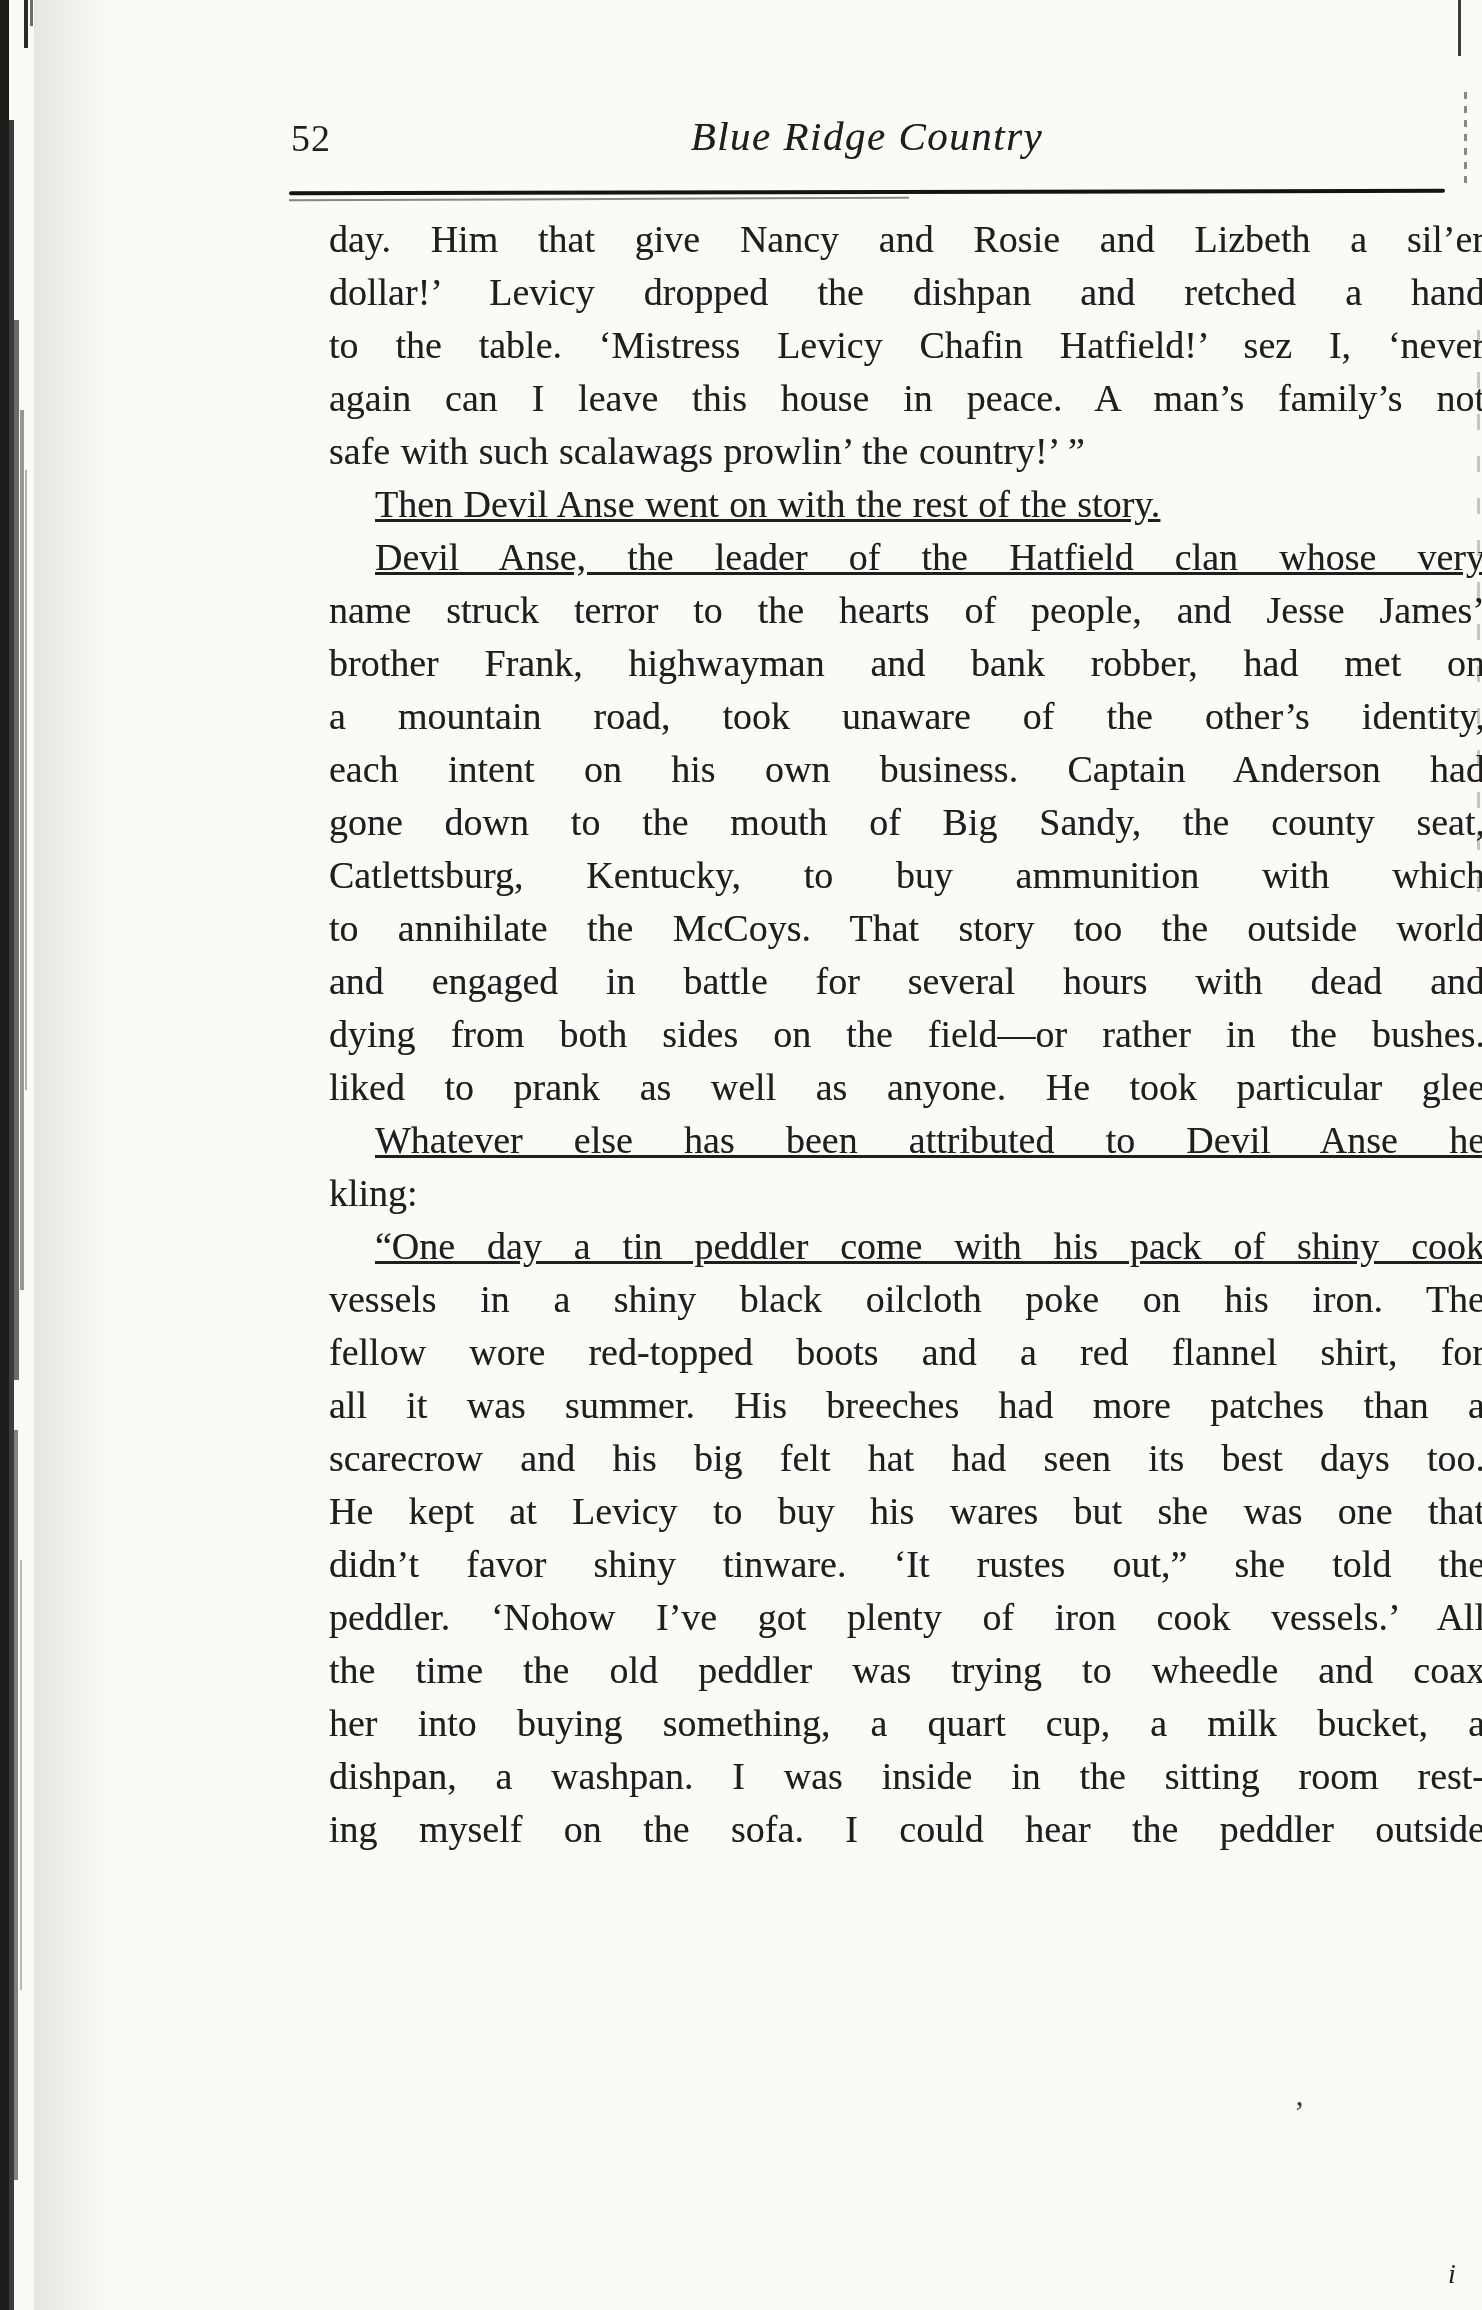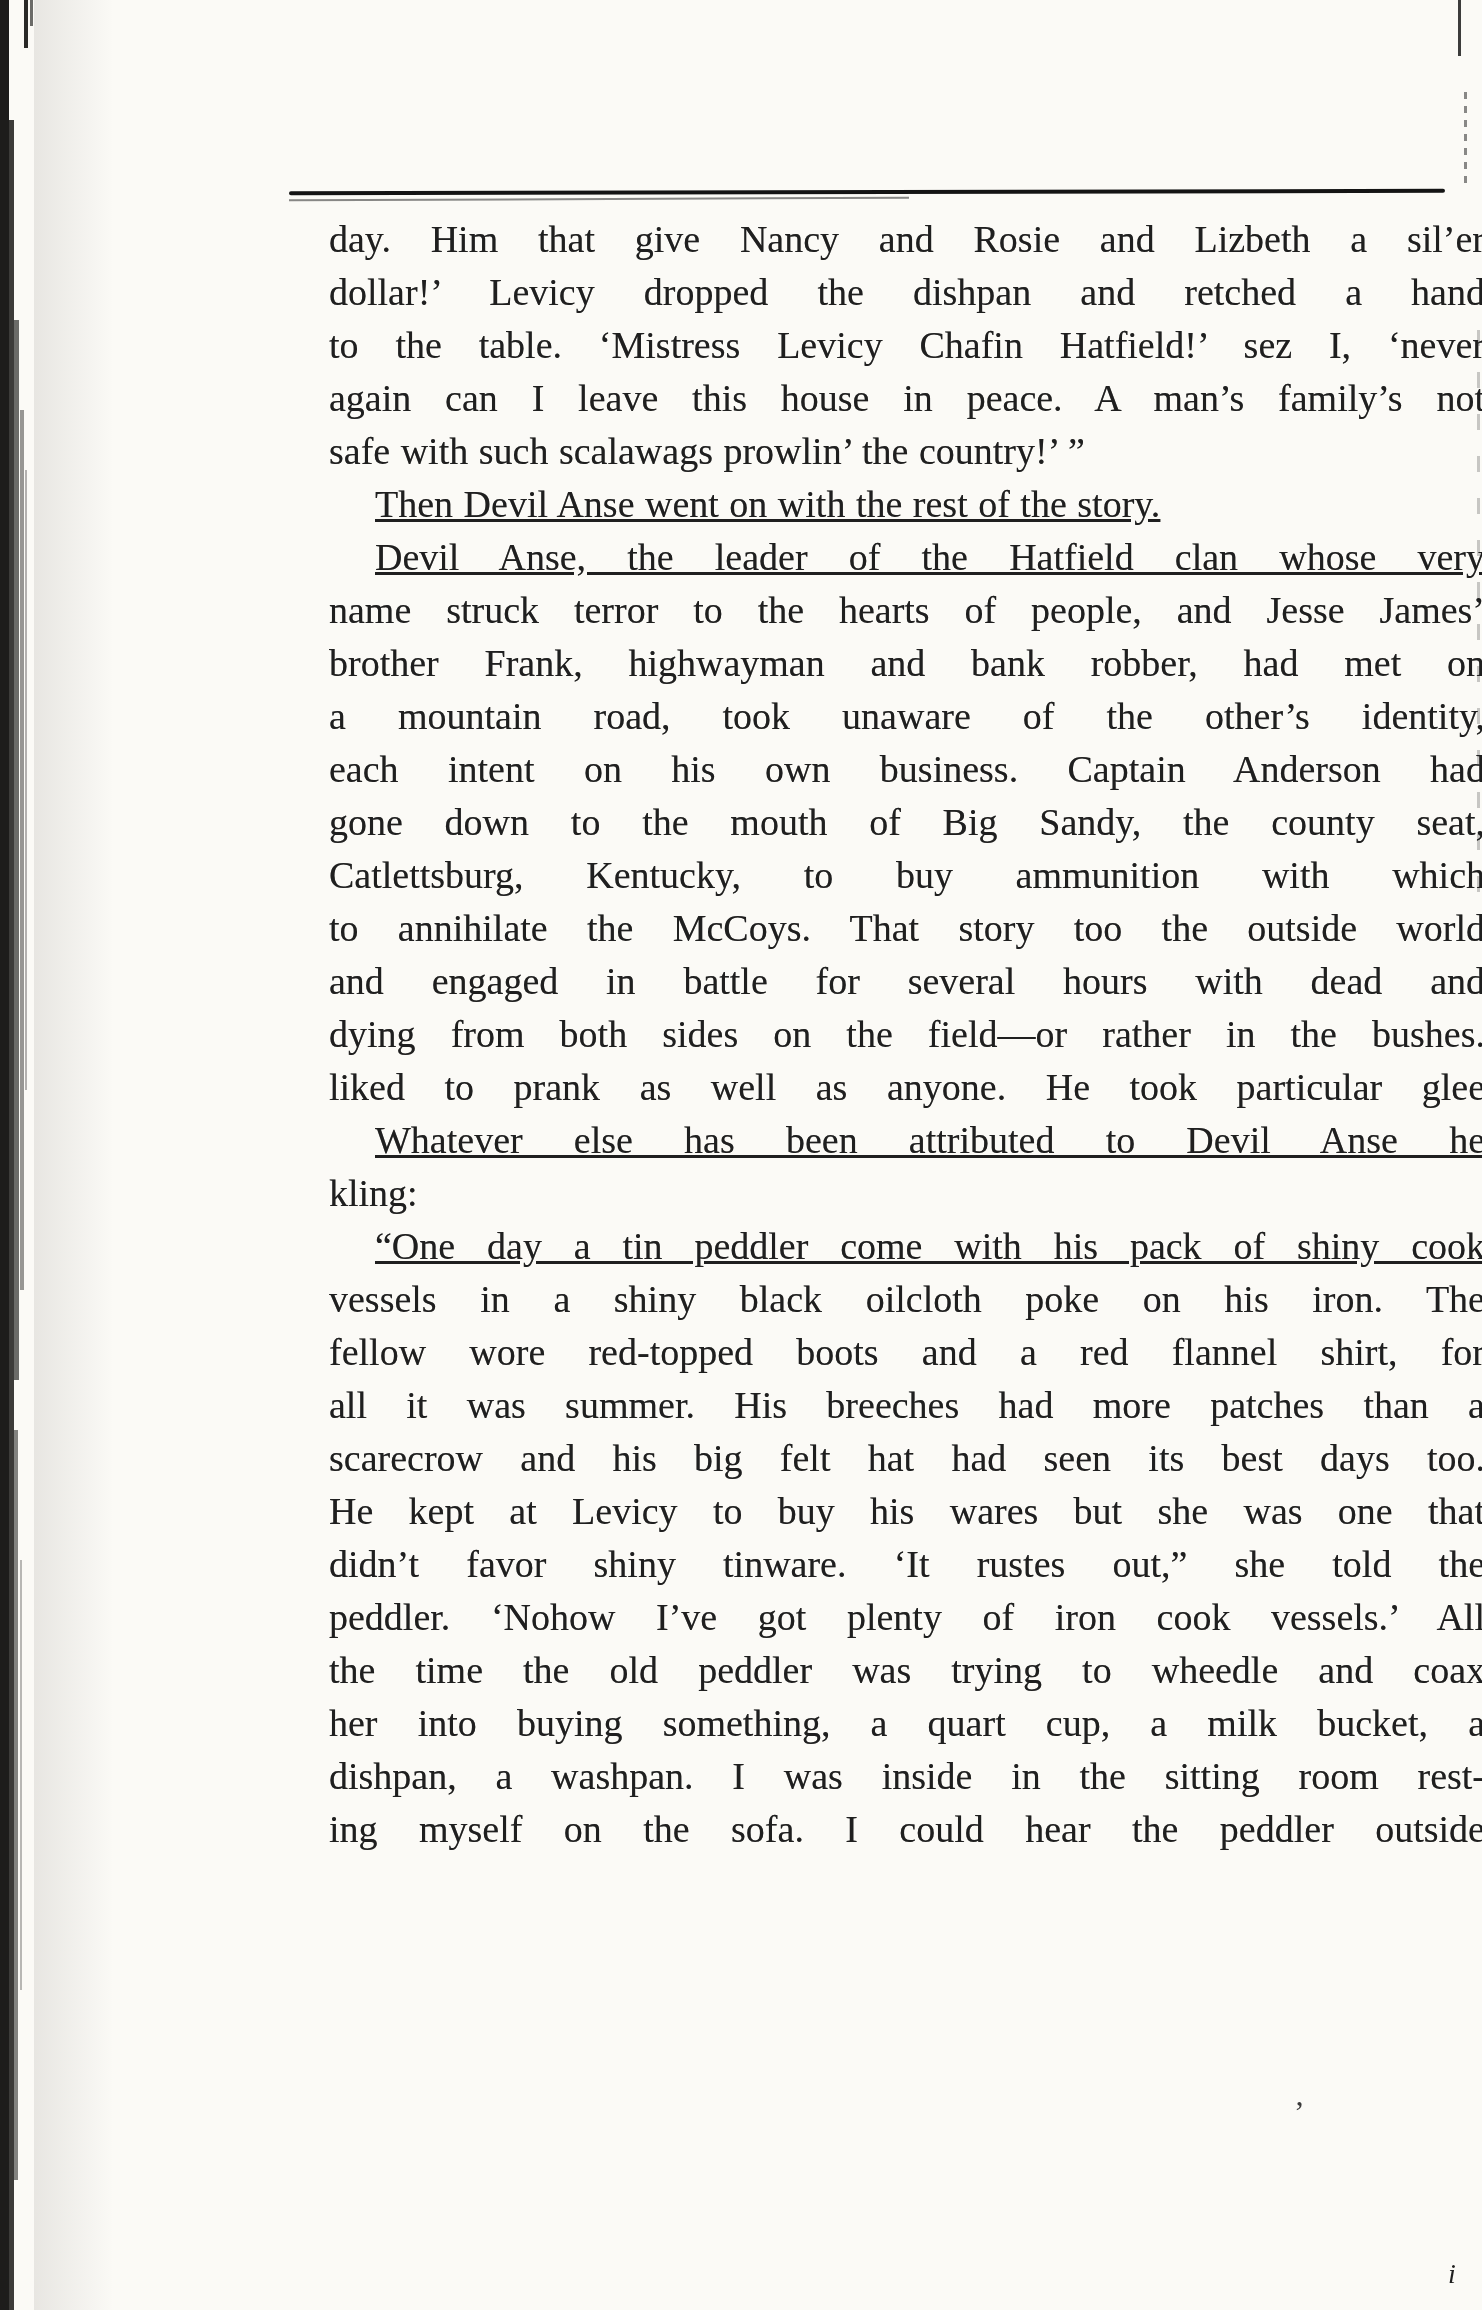--- a/index.html
+++ b/index.html
@@ -84,20 +84,24 @@
     <div class="streak s3"></div>
     <div class="streak s4"></div>
     <div class="streak s5"></div>
     <div class="streak s6"></div>
     <div class="streak s7"></div>
     <div class="streak s8"></div>
     <div class="streak s9"></div>
   </div>
   <div class="binding-shadow"></div>
 
+  <div class="header">
+    <span class="pagenum">52</span>
+    <span class="running-title">Blue Ridge Country</span>
+  </div>
   <div class="rule"></div>
   <div class="rule2"></div>
 
   <div class="body-text">
       <div class="line">day. Him that give Nancy and Rosie and Lizbeth a sil’er</div>
       <div class="line">dollar!’ Levicy dropped the dishpan and retched a hand</div>
       <div class="line">to the table. ‘Mistress Levicy Chafin Hatfield!’ sez I, ‘never</div>
       <div class="line">again can I leave this house in peace. A man’s family’s not</div>
       <div class="line last">safe with such scalawags prowlin’ the country!’ ”</div>
       <div class="line indent last">Then Devil Anse went on with the rest of the story.</div>

